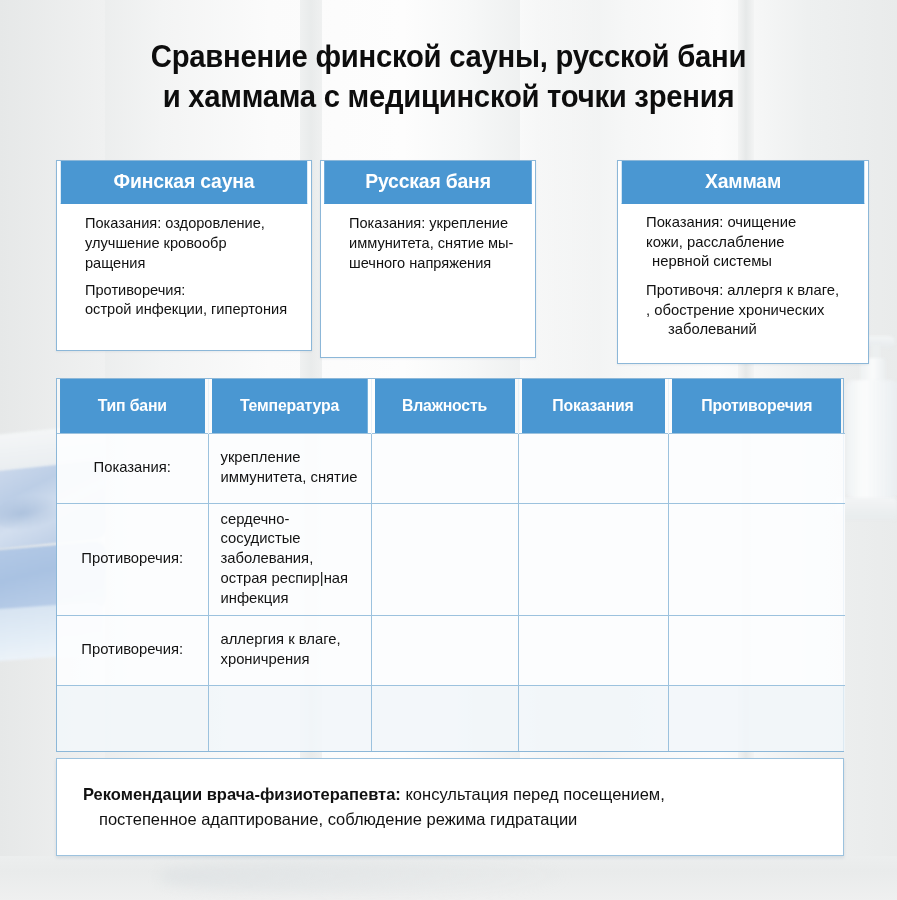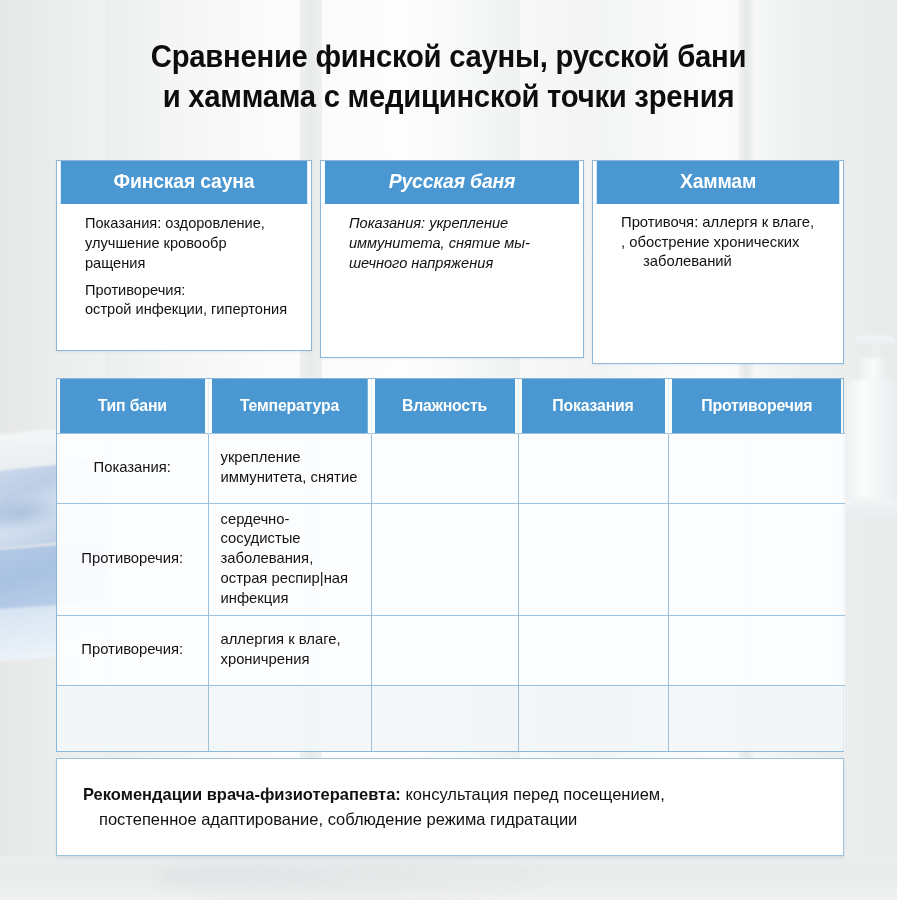--- a/index.html
+++ b/index.html
@@ -188,22 +188,22 @@
   .card-body {
     padding: 10px 11px 10px 28px;
     color: #111;
     font-size: 14.6px;
     line-height: 1.36;
   }
   .card-body p { margin: 0; }
   .card-body p + p { margin-top: 7px; }
 
   #card-sauna  { left: 56px;  top: 0;  width: 256px; height: 191px; }
-  #card-banya  { left: 320px; top: 0;  width: 264px; height: 198px; font-style: italic; }
-  #card-hammam { left: 592px; top: 0;  width: 252px; height: 204px; }
+  #card-banya  { left: 320px; top: 0;  width: 216px; height: 198px; }
+  #card-hammam { left: 617px; top: 0;  width: 252px; height: 204px; }
 
   #card-hammam .card-body { font-size: 14.8px; line-height: 1.33; padding-top: 9px; }
   #card-hammam .card-body p + p { margin-top: 9px; }
   .c3-l3 { padding-left: 6px; }
   .c3-l5 { padding-left: 0px; }
   .c3-l6 { padding-left: 22px; }
 
   
   #table-wrap {
     position: absolute;
@@ -320,20 +320,25 @@
           <span>Показания: укрепление</span><br>
           <span>иммунитета, снятие мы-</span><br>
           <span>шечного напряжения</span>
         </p>
       </div>
     </div>
 
     <div class="card" id="card-hammam">
       <div class="card-head">Хаммам</div>
       <div class="card-body">
+        <p>
+          <span>Показания: очищение</span><br>
+          <span>кожи,   расслабление</span><br>
+          <span class="c3-l3">нервной системы</span>
+        </p>
         <p>
           <span>Противочя: аллергя к влаге,</span><br>
           <span class="c3-l5">, обострение хронических</span><br>
           <span class="c3-l6">заболеваний</span>
         </p>
       </div>
     </div>
 
   </div>
 

